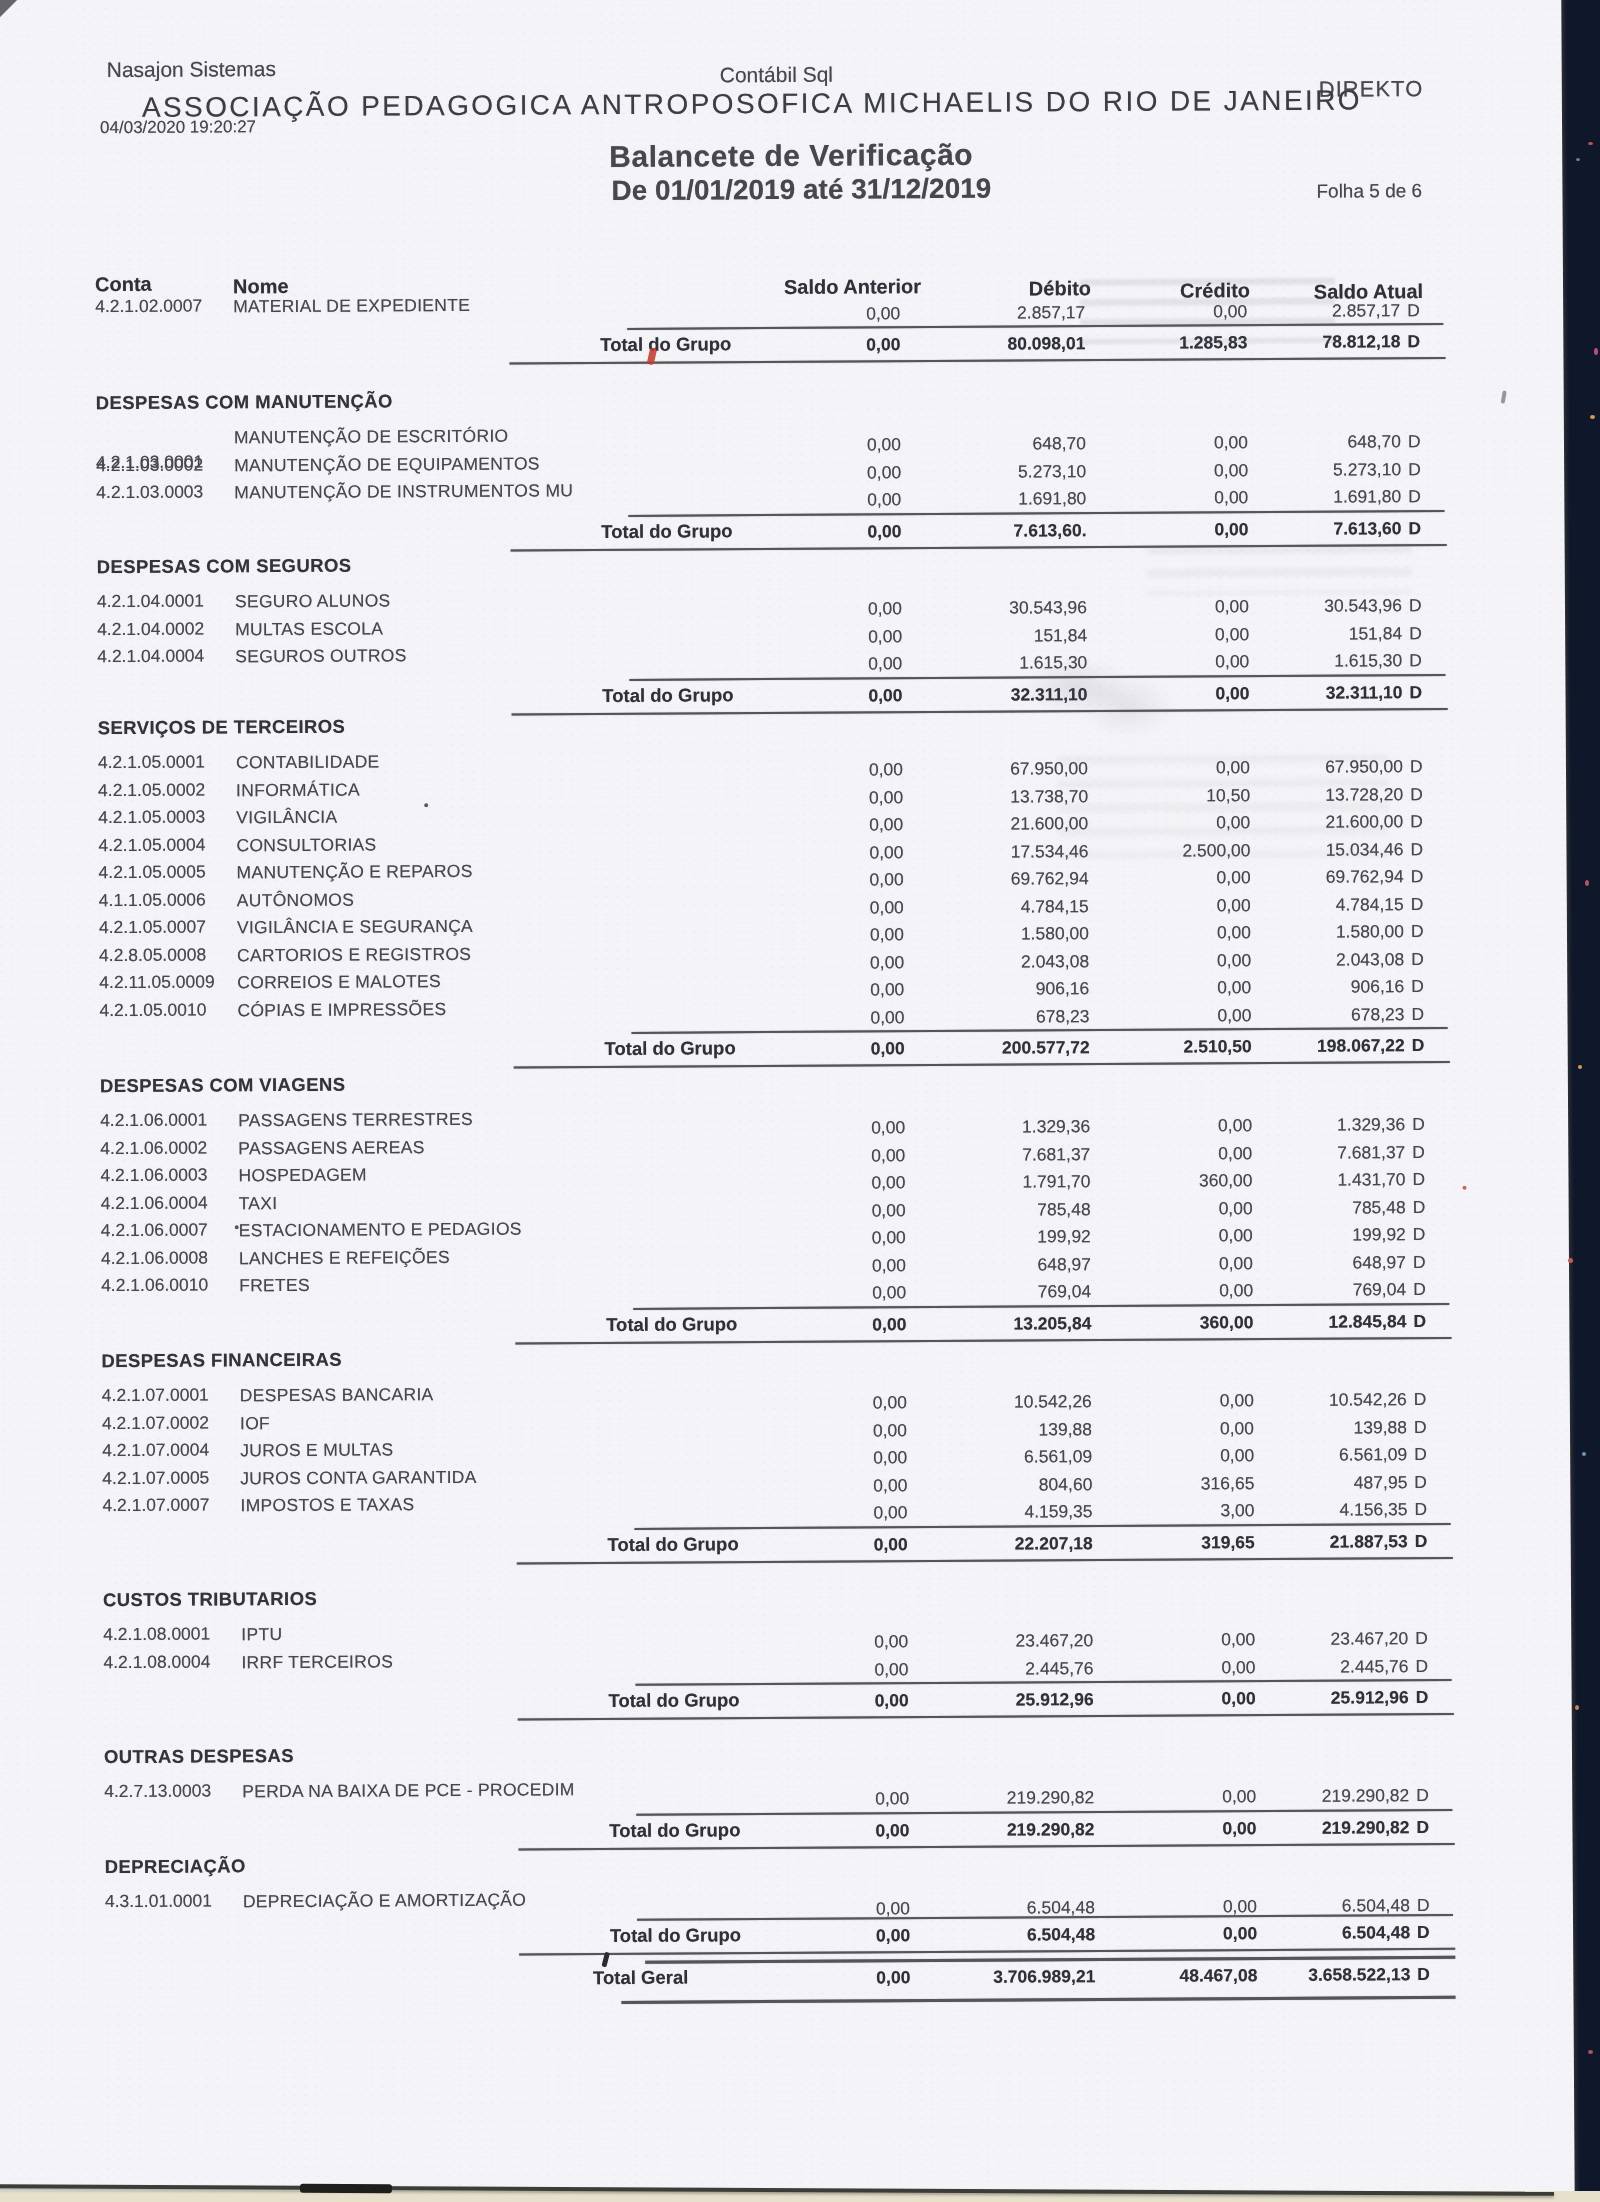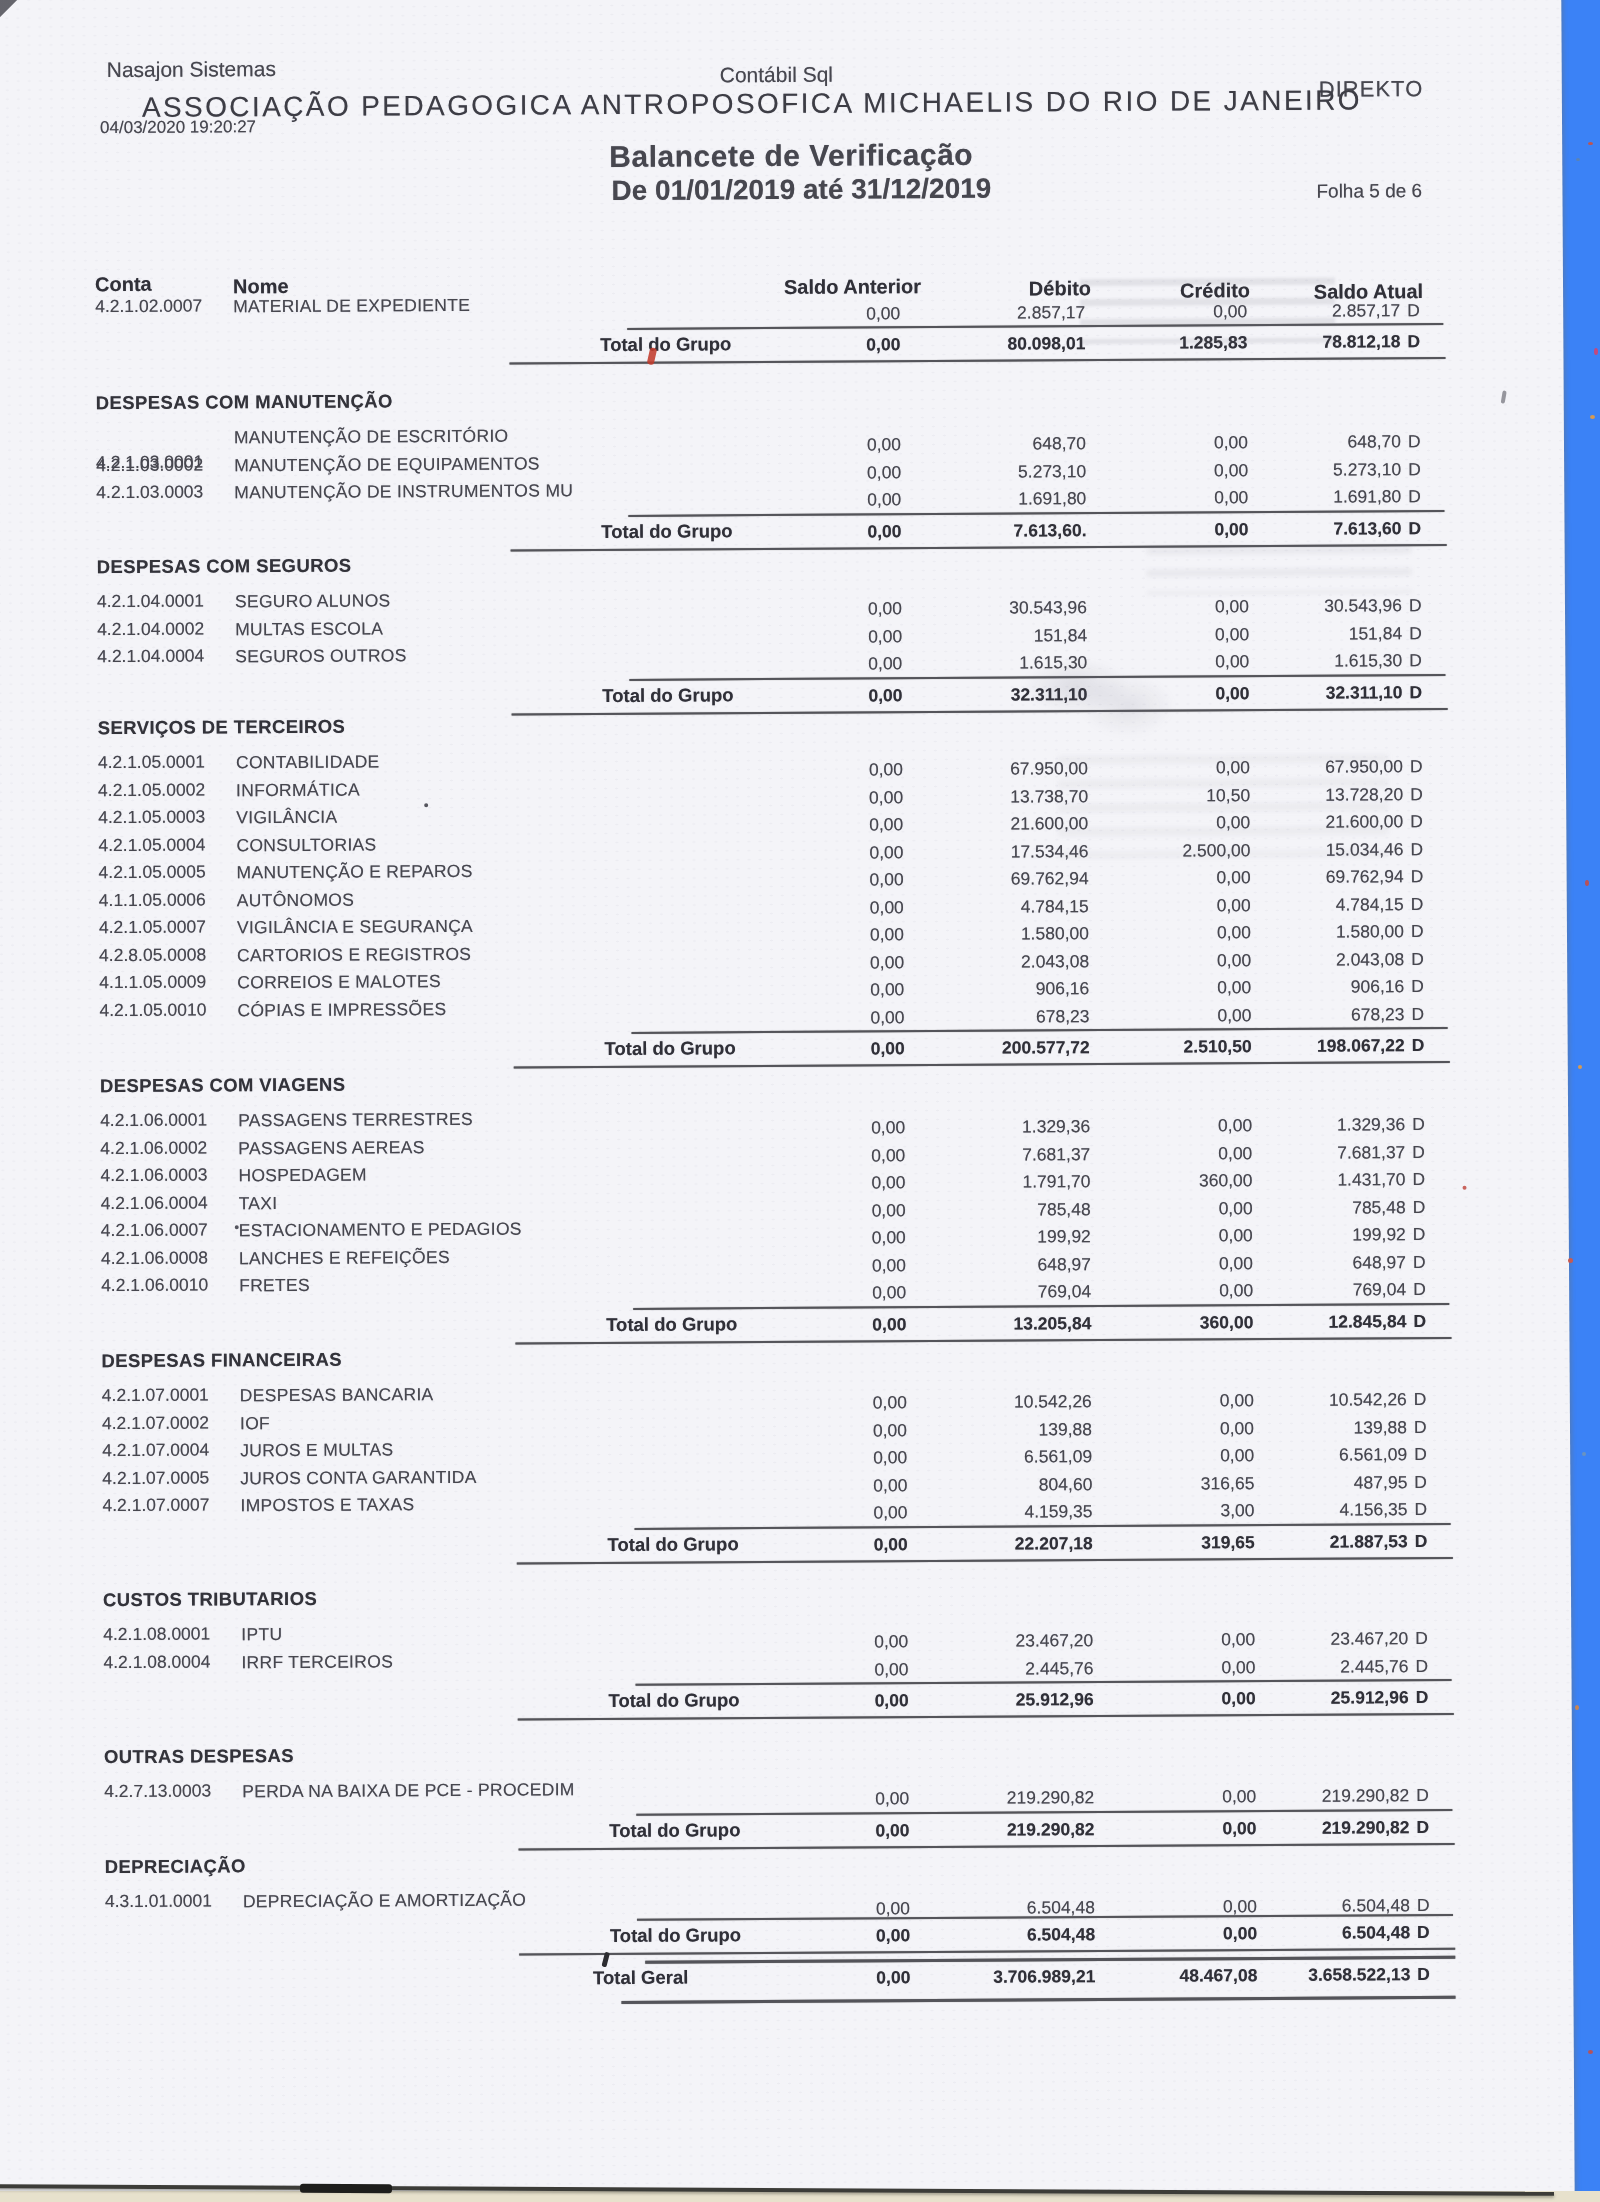--- a/index.html
+++ b/index.html
@@ -1,18 +1,18 @@
 <!DOCTYPE html>
 <html><head>
 <meta charset="utf-8">
 <style>
   html,body{margin:0;padding:0;}
   #canvas{
     position:relative; width:1600px; height:2202px; overflow:hidden;
-    background:#3b82f6; font-family:"Liberation Sans","DejaVu Sans",sans-serif;
+    background:#0f172a; font-family:"Liberation Sans","DejaVu Sans",sans-serif;
   }
   
   #paper{
     position:absolute; left:-14px; top:-18px; width:1582px; height:2242px;
     background:#f4f4f8;
     background-image: radial-gradient(rgba(95,95,125,0.055) 1px, transparent 1.3px);
     background-size: 11px 9px;
     transform: rotate(-0.35deg);
     box-shadow: 2px 0 4px rgba(120,110,80,.35);
   }
@@ -200,21 +200,21 @@
           <div class="abs scan num-r cell-num" style="left: 1052px; top: 925px; width: 200px;">0,00</div>
           <div class="abs scan num-r cell-num" style="left: 1185px; top: 925px; width: 220px;">1.580,00</div>
           <div class="abs scan cell-num" style="left: 1412px; top: 925px;">D</div>
           <div class="abs scan acct-code" style="left: 100px; top: 940.5px;">4.2.8.05.0008</div>
           <div class="abs scan acct-name" style="left: 238px; top: 941.5px;">CARTORIOS E REGISTROS</div>
           <div class="abs scan num-r cell-num" style="left: 705px; top: 952.5px; width: 200px;">0,00</div>
           <div class="abs scan num-r cell-num" style="left: 890px; top: 952.5px; width: 200px;">2.043,08</div>
           <div class="abs scan num-r cell-num" style="left: 1052px; top: 952.5px; width: 200px;">0,00</div>
           <div class="abs scan num-r cell-num" style="left: 1185px; top: 952.5px; width: 220px;">2.043,08</div>
           <div class="abs scan cell-num" style="left: 1412px; top: 952.5px;">D</div>
-          <div class="abs scan acct-code" style="left: 100px; top: 968px;">4.1.1.05.0009</div>
+          <div class="abs scan acct-code" style="left: 100px; top: 968px;">4.2.11.05.0009</div>
           <div class="abs scan acct-name" style="left: 238px; top: 969px;">CORREIOS E MALOTES</div>
           <div class="abs scan num-r cell-num" style="left: 705px; top: 980px; width: 200px;">0,00</div>
           <div class="abs scan num-r cell-num" style="left: 890px; top: 980px; width: 200px;">906,16</div>
           <div class="abs scan num-r cell-num" style="left: 1052px; top: 980px; width: 200px;">0,00</div>
           <div class="abs scan num-r cell-num" style="left: 1185px; top: 980px; width: 220px;">906,16</div>
           <div class="abs scan cell-num" style="left: 1412px; top: 980px;">D</div>
           <div class="abs scan acct-code" style="left: 100px; top: 995.5px;">4.2.1.05.0010</div>
           <div class="abs scan acct-name" style="left: 238px; top: 996.5px;">CÓPIAS E IMPRESSÕES</div>
           <div class="abs scan num-r cell-num" style="left: 705px; top: 1007.5px; width: 200px;">0,00</div>
           <div class="abs scan num-r cell-num" style="left: 890px; top: 1007.5px; width: 200px;">678,23</div>

